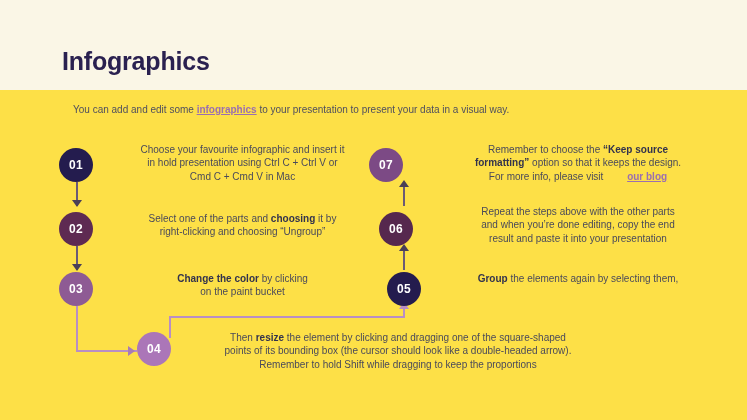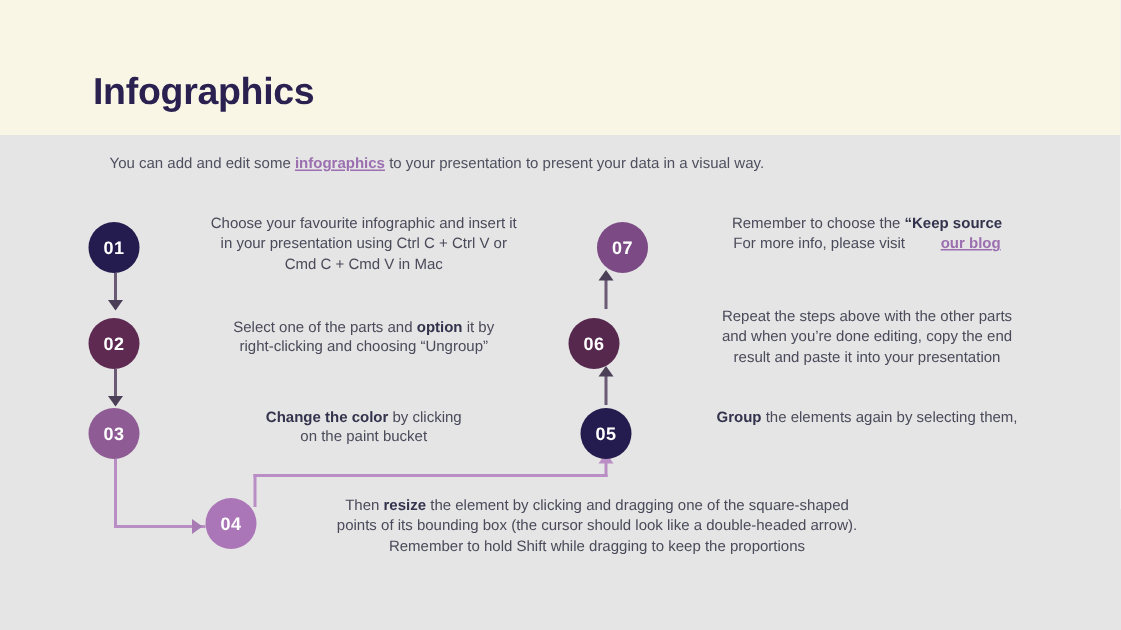--- a/index.html
+++ b/index.html
@@ -2,21 +2,21 @@
 <html><head>
 <meta charset="utf-8">
 <style>
   html,body{margin:0;padding:0;}
   body{
     width:747px;height:420px;overflow:hidden;
     background:#ffffff;
     font-family:"Liberation Sans","DejaVu Sans",sans-serif;
     -webkit-font-smoothing:antialiased;
   }
-  .slide{position:relative;width:747px;height:420px;background:#e5e5e5;}
+  .slide{position:relative;width:747px;height:420px;background:#fde047;}
 
   
   .header-band{
     position:absolute;left:0;top:0;width:747px;height:90px;
     background:#faf6e6;
   }
   .page-title{
     position:absolute;left:62px;top:49px;
     font-size:25px;font-weight:bold;letter-spacing:-0.2px;
     color:#2a2150;line-height:1;
@@ -96,29 +96,29 @@
   <div class="conn" style="left:403px;top:246px;width:2px;height:24px;"></div>
   <div class="arrow up" style="left:399px;top:244px;"></div>
 
   <div class="conn" style="left:403px;top:182px;width:2px;height:24px;"></div>
   <div class="arrow up" style="left:399px;top:180px;"></div>
 
   <div class="step">
     <div class="bubble" style="left:59px;top:148px;background:#241c4e;">01</div>
     <div class="step-text" style="left:100px;top:143px;width:285px;">
       <div><span>Choose your favourite infographic and insert it</span></div>
-      <div><span>in your presentation using Ctrl C + Ctrl V or</span></div>
+      <div><span>in hold presentation using Ctrl C + Ctrl V or</span></div>
       <div><span>Cmd C + Cmd V in Mac</span></div>
     </div>
   </div>
 
   <div class="step">
     <div class="bubble" style="left:59px;top:212px;background:#5e2a52;">02</div>
     <div class="step-text" style="left:100px;top:212px;width:285px;">
-      <div><span>Select one of the parts and </span><b>option</b><span> it by</span></div>
+      <div><span>Select one of the parts and </span><b>choosing</b><span> it by</span></div>
       <div><span>right-clicking and choosing “Ungroup”</span></div>
     </div>
   </div>
 
   <div class="step">
     <div class="bubble" style="left:59px;top:272px;background:#8e5b94;">03</div>
     <div class="step-text" style="left:100px;top:272px;width:285px;">
       <div><b>Change the color</b><span> by clicking</span></div>
       <div><span>on the paint bucket</span></div>
     </div>
@@ -143,20 +143,21 @@
   <div class="step">
     <div class="bubble" style="left:379px;top:212px;background:#56284e;">06</div>
     <div class="step-text" style="left:428px;top:205px;width:300px;">
       <div><span>Repeat the steps above with the other parts</span></div>
       <div><span>and when you’re done editing, copy the end</span></div>
       <div><span>result and paste it into your presentation</span></div>
     </div>
   </div>
 
   <div class="step">
-    <div class="bubble" style="left:398px;top:148px;background:#7c4a85;">07</div>
+    <div class="bubble" style="left:369px;top:148px;background:#7c4a85;">07</div>
     <div class="step-text" style="left:428px;top:143px;width:300px;">
       <div><span>Remember to choose the </span><b>“Keep source</b></div>
+      <div><b>formatting”</b><span> option so that it keeps the design.</span></div>
       <div><span>For more info, please visit </span><a href="#">our blog</a></div>
     </div>
   </div>
 
 </div>
 
 </body></html>

